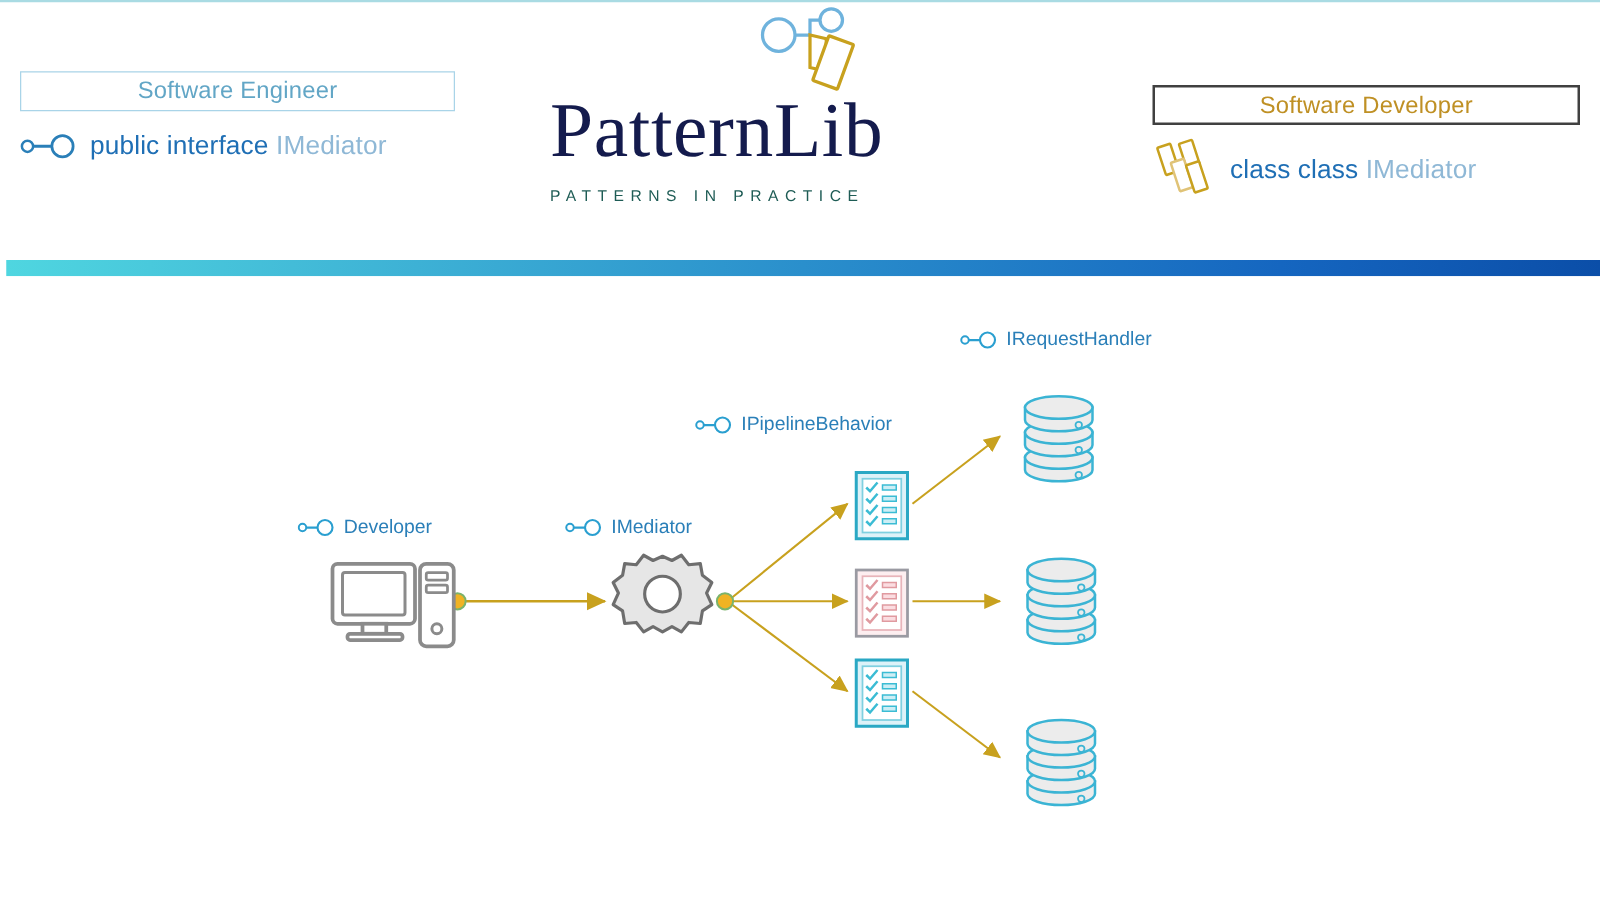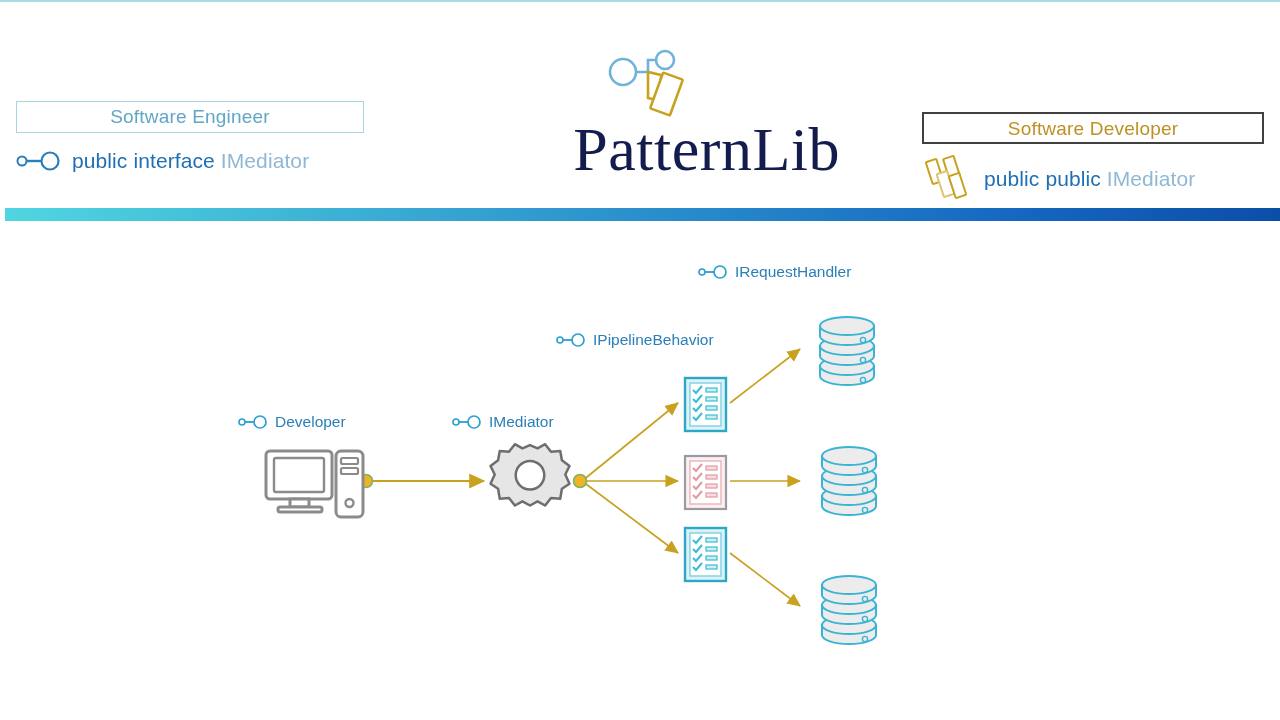--- a/index.html
+++ b/index.html
@@ -23,21 +23,20 @@
     width: 1280px; height: 2px;
     background: #a9dbe3;
   }
 
   
   #header {
     position: absolute;
     left: 0; top: 2px;
     width: 1280px; height: 200px;
     background: #ffffff;
-    margin-top: 44px;
   }
 
   
   #persona-left {
     position: absolute;
     left: 16px; top: 55px;
     width: 350px;
   }
   .persona-box {
     box-sizing: border-box;
@@ -76,21 +75,21 @@
     left: 922px; top: 66px;
     width: 342px;
   }
   #persona-right .persona-box { width: 342px; }
 
   
   #brand {
     position: absolute;
     left: 440px; top: 0px;
     width: 400px; height: 180px;
-    text-align: right;
+    text-align: left;
     text-decoration: underline;
   }
   #brand-mark {
     position: absolute;
     left: 155px; top: 2px;
   }
   #brand-title {
     position: absolute;
     left: 0; top: 72px;
     width: 400px;
@@ -173,36 +172,37 @@
     <span id="brand-mark">
       <svg width="100" height="75" viewBox="0 0 100 75">
         <path d="M41 24 L53 24 L53 12 L62 12" fill="none" stroke="#6fb3dd" stroke-width="2.6"></path>
         <circle cx="28" cy="24" r="13" fill="#ffffff" stroke="#6fb3dd" stroke-width="2.6"></circle>
         <circle cx="70" cy="12" r="9" fill="#ffffff" stroke="#6fb3dd" stroke-width="2.6"></circle>
         <path d="M53 24 L53 50 L66 53 L66 27 Z" fill="none" stroke="#c8a11e" stroke-width="2.6"></path>
         <rect x="61" y="27" width="21" height="38" rx="1" transform="rotate(20 71.5 46)" fill="#ffffff" stroke="#c8a11e" stroke-width="2.6"></rect>
       </svg>
     </span>
     <div id="brand-title">PatternLib</div>
+    <div id="brand-tagline">PATTERNS IN PRACTICE</div>
   </div>
 
   <div id="persona-right">
     <div class="persona-box gold">Software Developer</div>
 
     <div class="sig-row" style="left:0px; top:42px;">
       <span style="width:50px;">
         <svg width="50" height="46" viewBox="0 0 50 46">
           <rect x="7" y="6" width="11" height="23" rx="1" transform="rotate(-18 12.5 17.5)" fill="#ffffff" stroke="#c8a11e" stroke-width="2"></rect>
           <rect x="24" y="3" width="11" height="21" rx="1" transform="rotate(-18 29.5 13.5)" fill="#ffffff" stroke="#c8a11e" stroke-width="2"></rect>
           <rect x="18" y="18" width="11" height="24" rx="1" transform="rotate(-18 23.5 30)" fill="#ffffff" stroke="#e0c377" stroke-width="2"></rect>
           <rect x="30" y="20" width="11" height="23" rx="1" transform="rotate(-18 35.5 31.5)" fill="#ffffff" stroke="#c8a11e" stroke-width="2"></rect>
         </svg>
       </span>
       <span class="sig-text">
-        <span class="kw-blue">public public</span>
+        <span class="kw-blue">class class</span>
         <span class="type-blue">IMediator</span>
       </span>
     </div>
   </div>
 </div>
 
 <div id="divider"></div>
 
 <div id="diagram">
 
@@ -342,21 +342,21 @@
         <g fill="#cdeef5" stroke="#3bbcd4" stroke-width="1.2">
           <rect x="24" y="12" width="11" height="4"></rect>
             <rect x="24" y="21" width="11" height="4"></rect>
           <rect x="24" y="30" width="11" height="4"></rect>
             <rect x="24" y="39" width="11" height="4"></rect>
         </g>
       </svg>
     </span>
   </div>
 
-  <div class="node-label" style="left:698px; top:42px;">
+  <div class="node-label" style="left:768px; top:42px;">
     <span>
       <svg class="lollipop" width="30" height="16" viewBox="0 0 30 16">
         <circle cx="4" cy="8" r="3" fill="#ffffff" stroke="#2a9fd0" stroke-width="1.6"></circle>
         <line x1="7" y1="8" x2="17" y2="8" stroke="#2a9fd0" stroke-width="1.8"></line>
         <circle cx="22" cy="8" r="6" fill="#ffffff" stroke="#2a9fd0" stroke-width="1.7"></circle>
       </svg>
     </span>
     <span>IRequestHandler</span>
   </div>
 

